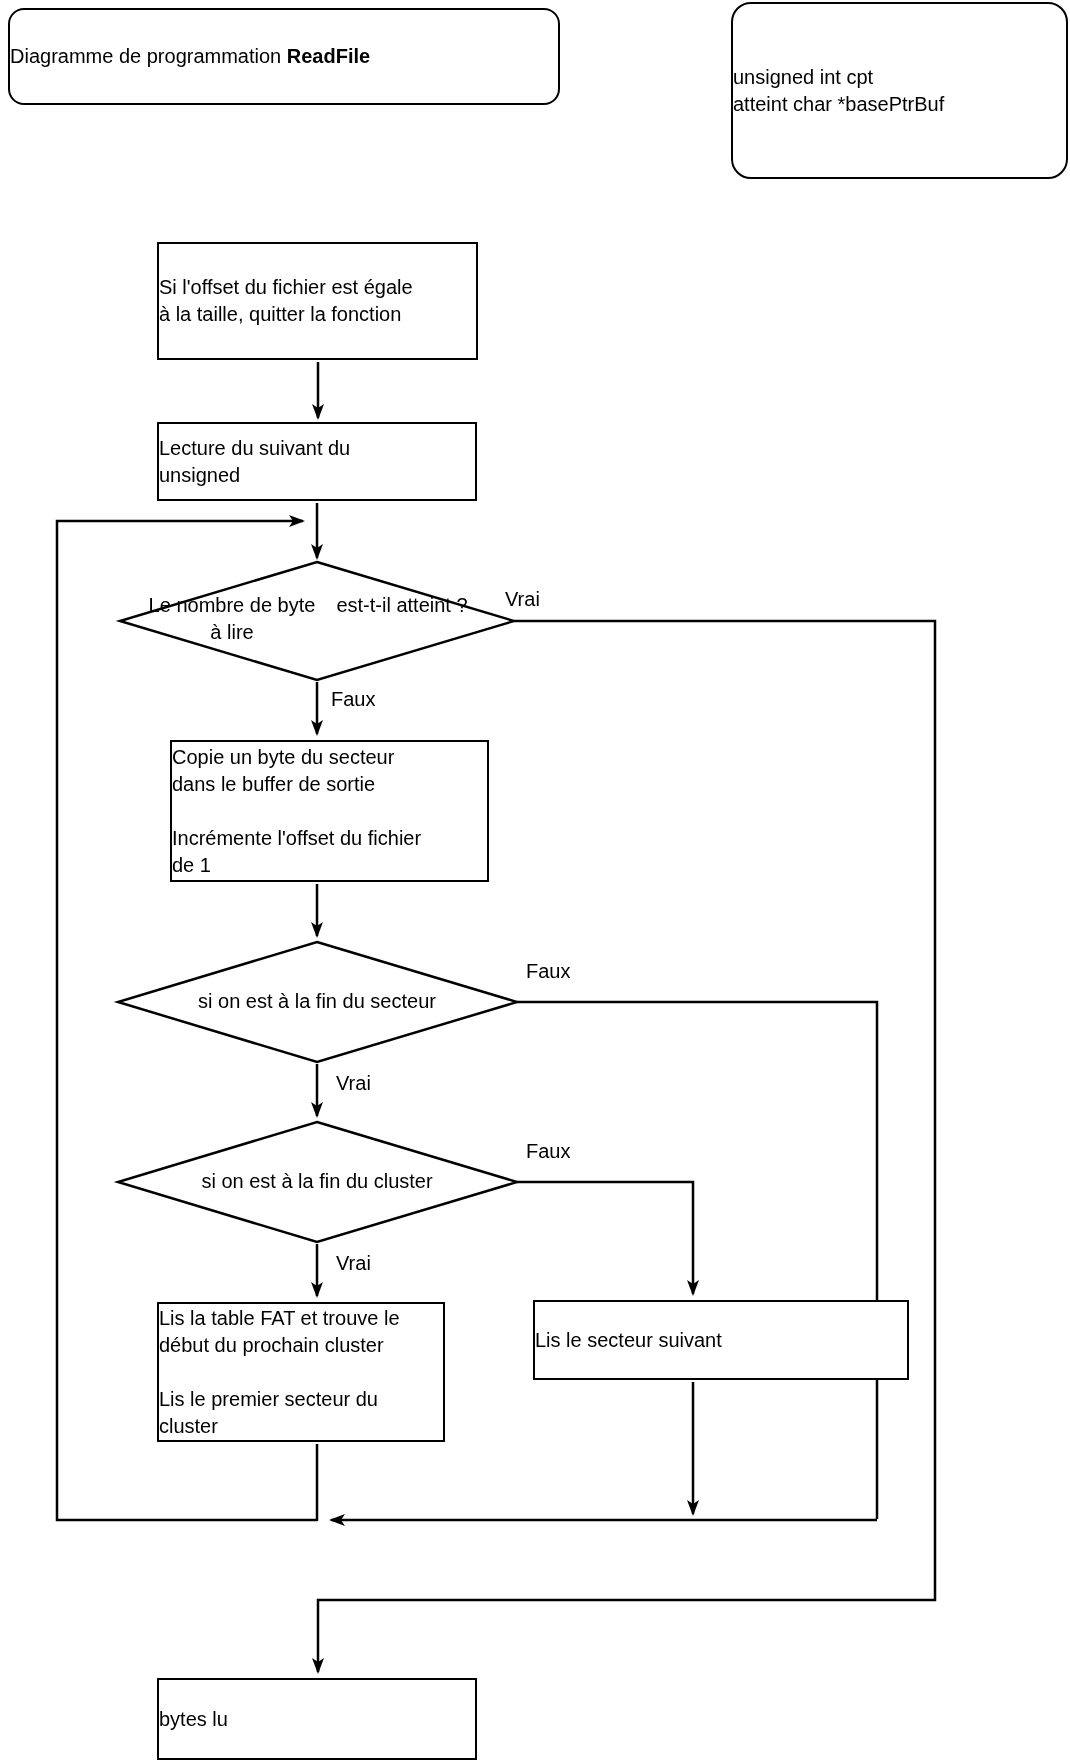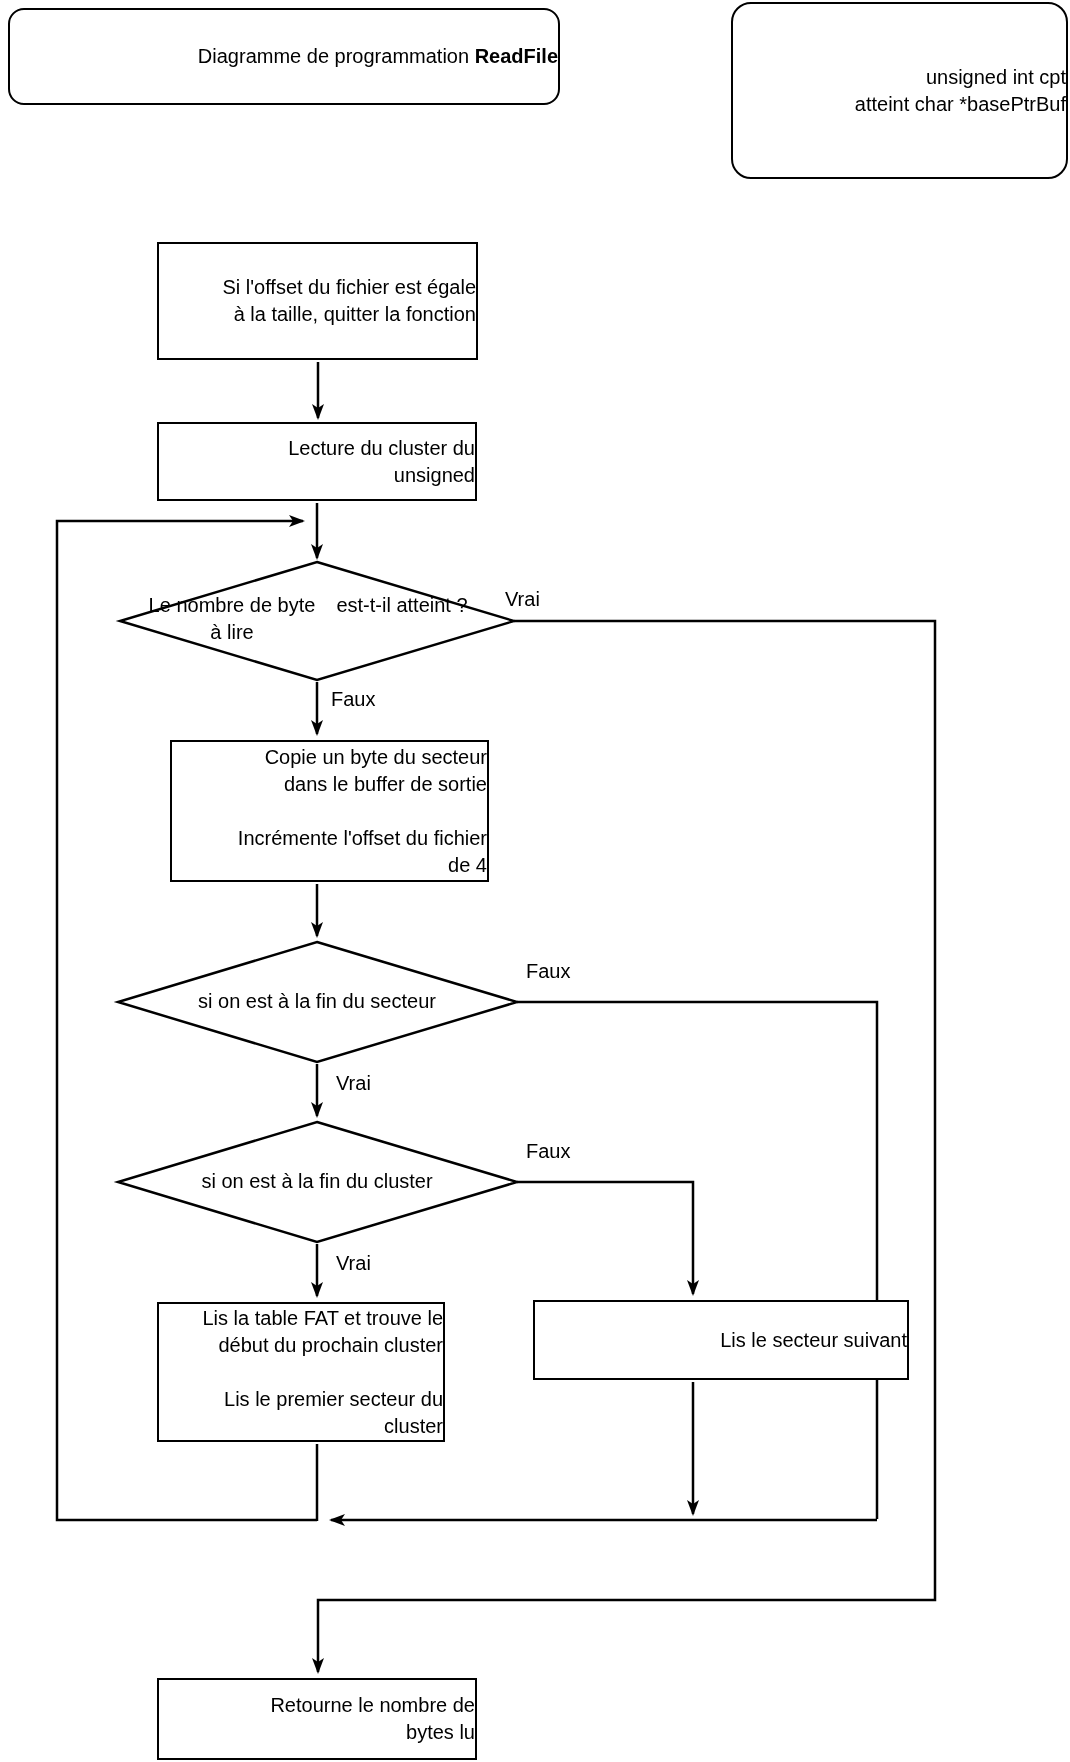--- a/index.html
+++ b/index.html
@@ -26,21 +26,21 @@
   }
   .node {
     position: absolute;
     z-index: 2;
     background: #ffffff;
     border: 2px solid #000000;
     display: flex;
     flex-direction: column;
     justify-content: center;
     align-items: center;
-    text-align: right;
+    text-align: left;
     box-sizing: border-box;
   }
   .rounded {
     border-radius: 16px;
   }
   .label-overlay {
     position: absolute;
     z-index: 3;
     display: flex;
     flex-direction: row;
@@ -101,46 +101,45 @@
     <div class="ln">unsigned int cpt</div>
     <div class="ln">atteint char *basePtrBuf</div>
   </div>
 
   <div class="node" style="left:157px; top:242px; width:321px; height:118px;">
     <div class="ln">Si l'offset du fichier est égale</div>
     <div class="ln">à la taille, quitter la fonction</div>
   </div>
 
   <div class="node" style="left:157px; top:422px; width:320px; height:79px;">
-    <div class="ln">Lecture du cluster du</div>
+    <div class="ln">Lecture du suivant du</div>
     <div class="ln">unsigned</div>
   </div>
 
   <div class="node" style="left:158px; top:740px; width:319px; height:142px;margin-left:12px;">
     <div class="ln">Copie un byte du secteur</div>
     <div class="ln">dans le buffer de sortie</div>
     <div class="ln"></div>
     <div class="ln">Incrémente l'offset du fichier</div>
-    <div class="ln">de 4</div>
+    <div class="ln">de 1</div>
   </div>
 
   <div class="node" style="left:157px; top:1302px; width:288px; height:140px;">
     <div class="ln">Lis la table FAT et trouve le</div>
     <div class="ln">début du prochain cluster</div>
     <div class="ln"></div>
     <div class="ln">Lis le premier secteur du</div>
     <div class="ln">cluster</div>
   </div>
 
   <div class="node" style="left:533px; top:1300px; width:376px; height:80px;">
     <div class="ln">Lis le secteur suivant</div>
   </div>
 
   <div class="node" style="left:157px; top:1678px; width:320px; height:82px;">
-    <div class="ln">Retourne le nombre de</div>
     <div class="ln">bytes lu</div>
   </div>
 
   <div class="label-overlay" style="left:147px; top:592px; width:340px; height:56px;">
     <div class="ln">Le nombre de byte à lire</div>
     <div class="ln">est-t-il atteint ?</div>
   </div>
 
   <div class="label-overlay" style="left:127px; top:988px; width:380px; height:28px;">
     <div class="ln">si on est à la fin du secteur</div>

